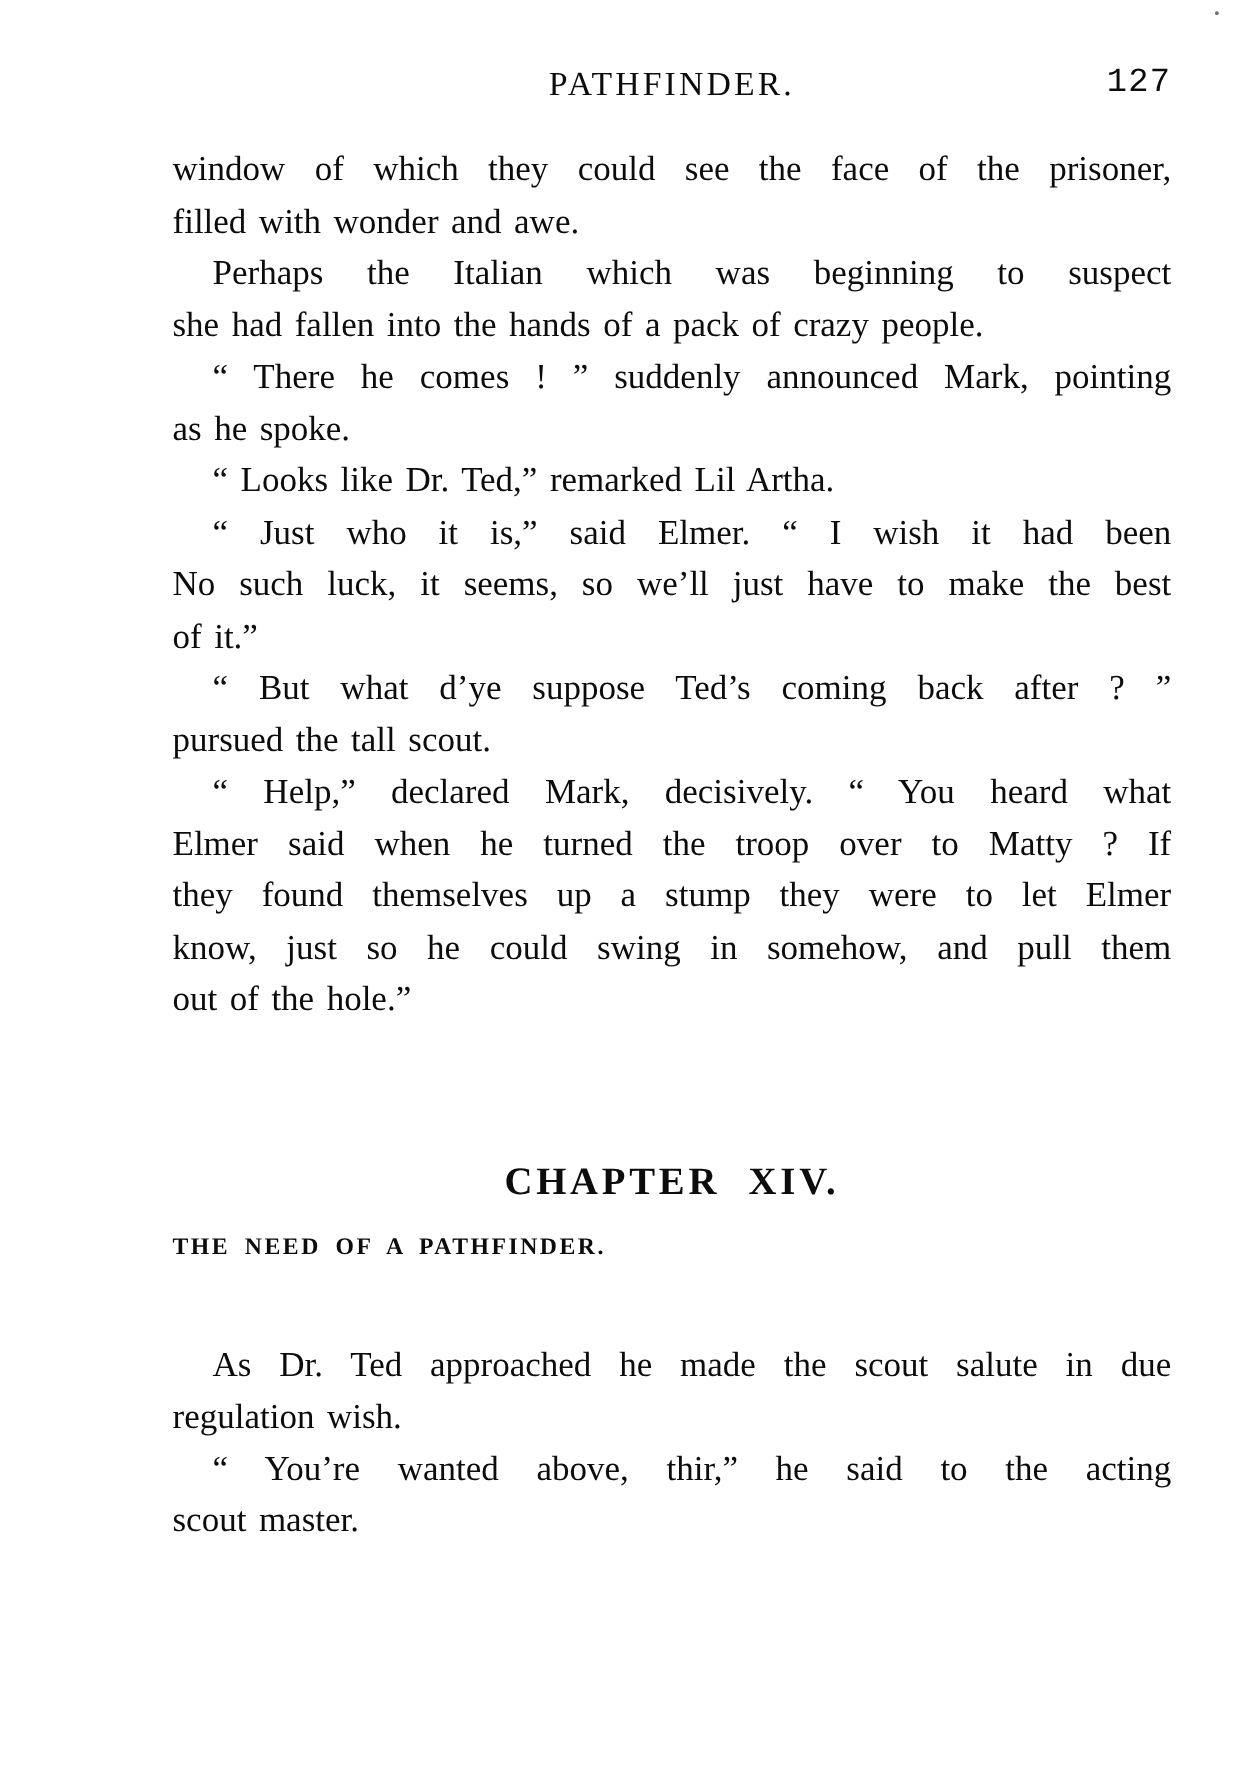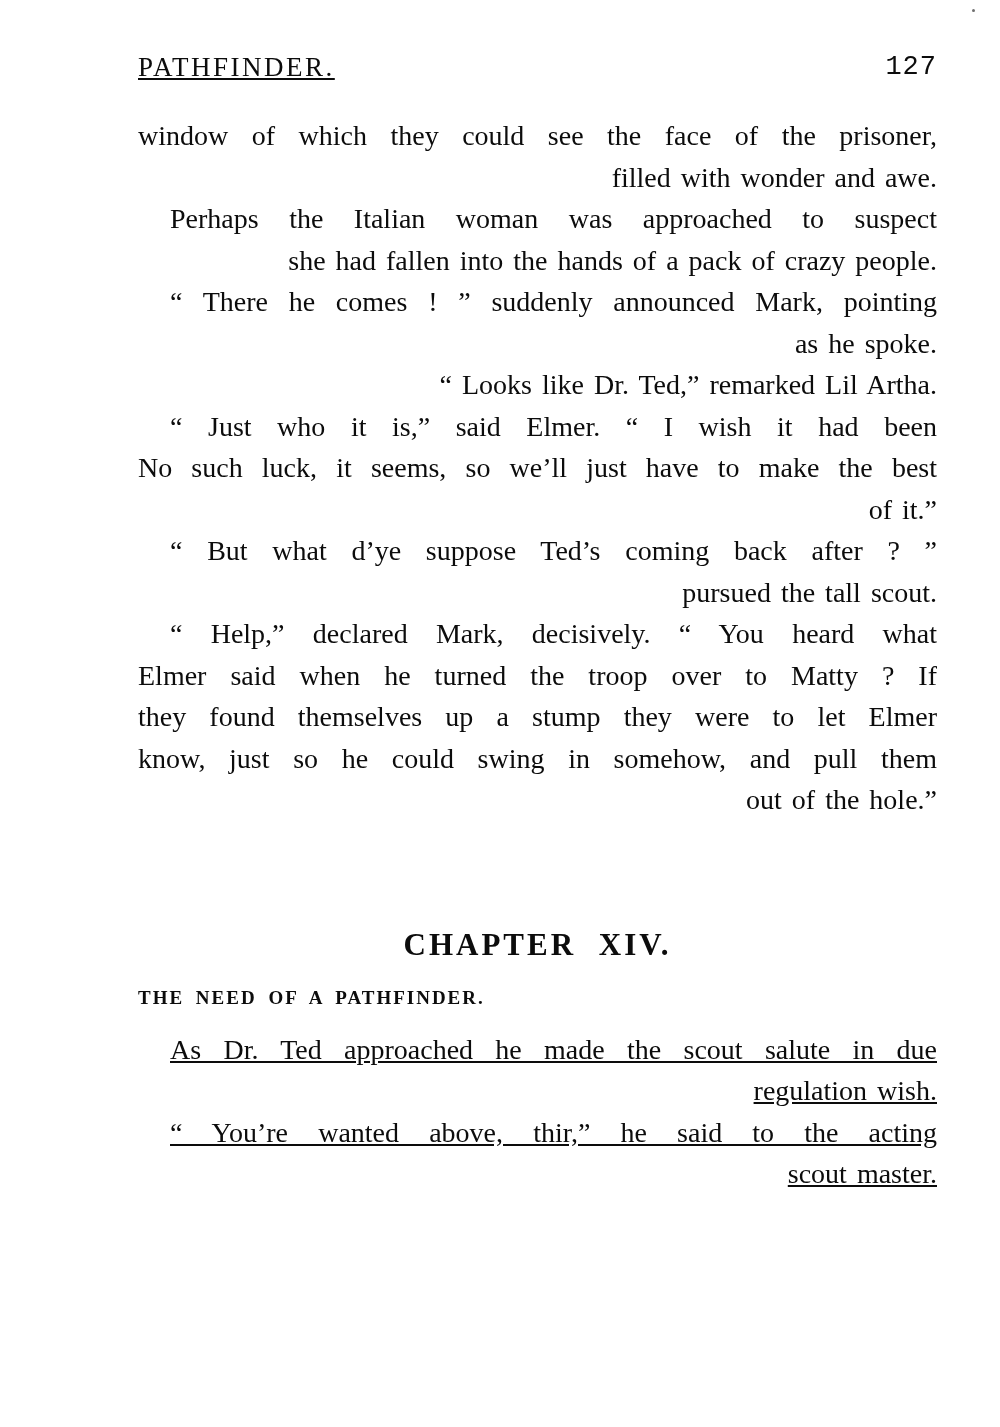--- a/index.html
+++ b/index.html
@@ -20,53 +20,51 @@
     position: absolute;
     left: 138px;
     top: 52px;
     width: 799px;
   }
   .page-header {
     position: relative;
     height: 30px;
   }
   .running-title {
-    text-align: left;
+    text-align: center;
     font-size: 27px;
     line-height: 30px;
     letter-spacing: 2.5px;
     font-weight: normal;
-    text-decoration: underline;
   }
   .page-num {
     position: absolute;
     right: 0;
     top: 0;
     font-size: 27px;
     line-height: 30px;
     letter-spacing: 1px;
     font-family: Liberation Mono, monospace;
   }
   .body-text {
     margin-top: 33px;
   }
   .body-text.after-chapter {
-    margin-top: 20px;
-    text-decoration: underline;
+    margin-top: 63px;
   }
   .paragraph {
     margin: 0;
   }
   .line {
     font-size: 28px;
     line-height: 41.5px;
     height: 41.5px;
     overflow: hidden;
     word-spacing: 3px;
-    text-align: right;
+    text-align: left;
   }
   .line.just {
     text-align: justify;
     text-align-last: justify;
   }
   .line.indent {
     padding-left: 32px;
   }
   .chapter-heading {
     margin-top: 106px;
@@ -106,21 +104,21 @@
       <div class="running-title">PATHFINDER.</div>
       <div class="page-num">127</div>
     </div>
 
     <div class="body-text">
         <div class="paragraph">
           <div class="line just">window of which they could see the face of the prisoner,</div>
           <div class="line">filled with wonder and awe.</div>
         </div>
         <div class="paragraph">
-          <div class="line just indent">Perhaps the Italian woman was approached to suspect</div>
+          <div class="line just indent">Perhaps the Italian which was beginning to suspect</div>
           <div class="line">she had fallen into the hands of a pack of crazy people.</div>
         </div>
         <div class="paragraph">
           <div class="line just indent">“ There he comes ! ” suddenly announced Mark, pointing</div>
           <div class="line">as he spoke.</div>
         </div>
         <div class="paragraph">
           <div class="line indent">“ Looks like Dr. Ted,” remarked Lil Artha.</div>
         </div>
         <div class="paragraph">

